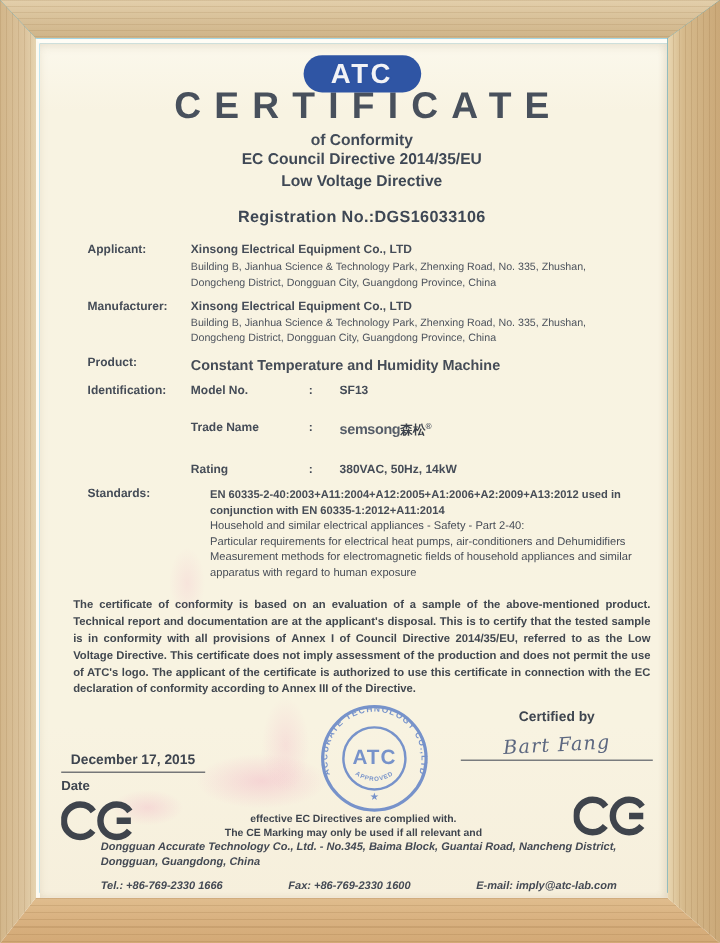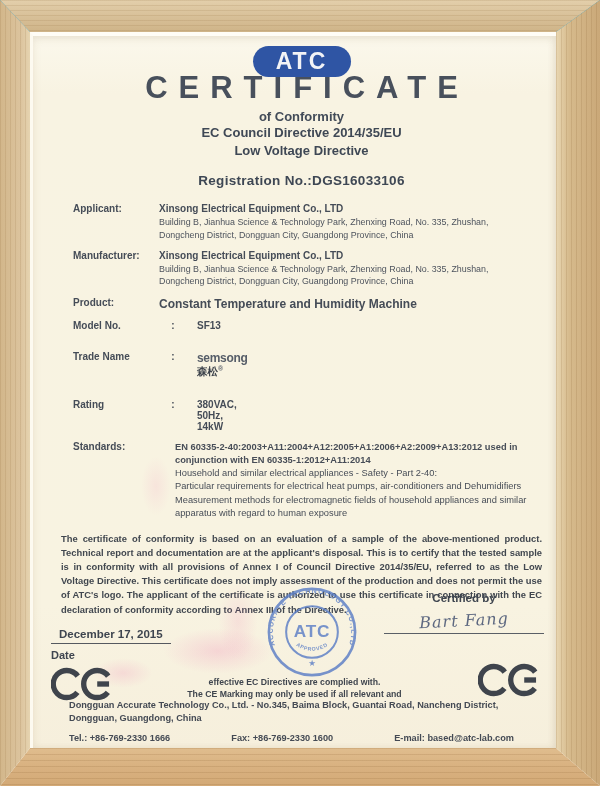--- a/index.html
+++ b/index.html
@@ -79,21 +79,21 @@
   .dateblock{position:absolute;left:18px;top:588px;width:152px;text-align:left;z-index:1;}
   .date-value{display:inline-block;font-weight:bold;font-size:11.5px;color:#3e454f;
     border-bottom:1.6px solid #55595f;padding:0 8px 3px 8px;}
   .date-label{margin-top:5px;font-weight:bold;font-size:11px;color:#3e454f;}
   .ce{position:absolute;z-index:1;}
   .ce-left{left:18px;top:626px;}
   .ce-right{right:16px;top:622px;}
   .ce svg{display:block;}
   .ce-notice{position:absolute;left:50%;top:640px;transform:translateX(-50%);width:262px;
     text-align:center;font-weight:bold;font-size:8.7px;line-height:1.4;color:#3f454e;z-index:1;}
-  .footer{position:absolute;left:36px;right:24px;bottom:5px;z-index:1;}
+  .footer{position:absolute;left:51px;right:24px;bottom:5px;z-index:1;font-style:italic;}
   .footer-company{font-weight:bold;font-size:9.2px;line-height:1.35;color:#444a54;}
   .footer-contacts{display:flex;justify-content:space-between;margin-top:9px;
     font-weight:bold;font-size:9.2px;color:#444a54;padding-right:18px;}
 
   
   .smudge{position:absolute;pointer-events:none;z-index:0;}
   .sm1{left:130px;top:592px;width:110px;height:46px;
     background:radial-gradient(ellipse at center,rgba(236,98,168,.20),rgba(236,98,168,0) 70%);}
   .sm2{left:60px;top:622px;width:60px;height:30px;
     background:radial-gradient(ellipse at center,rgba(236,98,168,.16),rgba(236,98,168,0) 70%);}
@@ -145,20 +145,21 @@
           <div class="val-addr">Building B, Jianhua Science &amp; Technology Park, Zhenxing Road, No. 335, Zhushan, Dongcheng District, Dongguan City, Guangdong Province, China</div>
         </div>
       </div>
 
       <div class="row">
         <div class="lbl">Product:</div>
         <div class="val-plain">Constant Temperature and Humidity Machine</div>
       </div>
 
       <div class="row">
+        <div class="lbl">Identification:</div>
         <div class="id-grid">
           <div class="id-name">Model No.</div>
           <div class="id-sep">:</div>
           <div class="id-val">SF13</div>
 
           <div class="id-name">Trade Name</div>
           <div class="id-sep">:</div>
           <div class="id-val"><span class="tn-latin">semsong</span><span class="tn-cjk">森松</span><span class="tn-reg">®</span></div>
 
           <div class="id-name">Rating</div>
@@ -228,18 +229,18 @@
     <div class="ce-notice">
       <div>effective EC Directives are complied with.</div>
       <div>The CE Marking may only be used if all relevant and</div>
     </div>
 
     <div class="footer">
       <div class="footer-company">Dongguan Accurate Technology Co., Ltd. - No.345, Baima Block, Guantai Road, Nancheng District, Dongguan, Guangdong, China</div>
       <div class="footer-contacts">
         <span>Tel.: +86-769-2330 1666</span>
         <span>Fax: +86-769-2330 1600</span>
-        <span>E-mail: based@atc-lab.com</span>
+        <span>E-mail: imply@atc-lab.com</span>
       </div>
     </div>
 
   </div>
 </div>
 
 </body></html>

